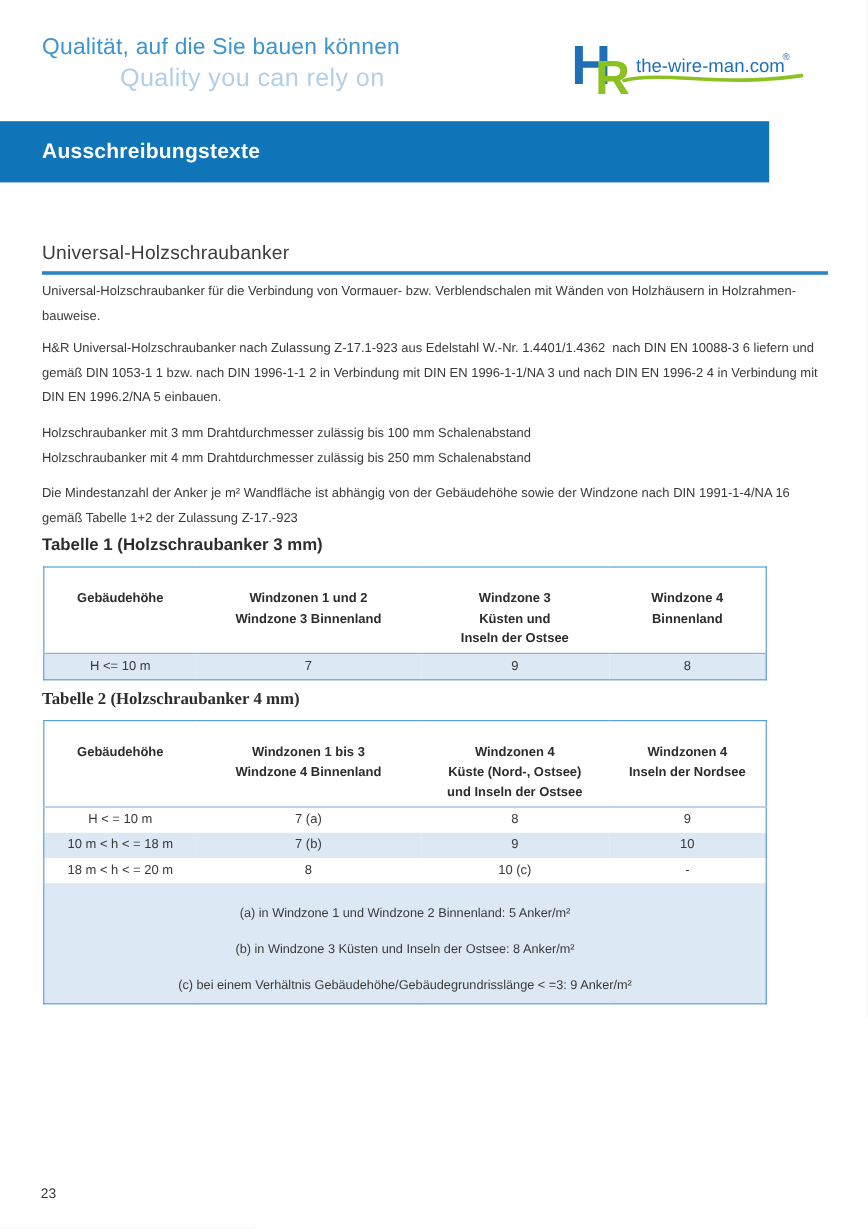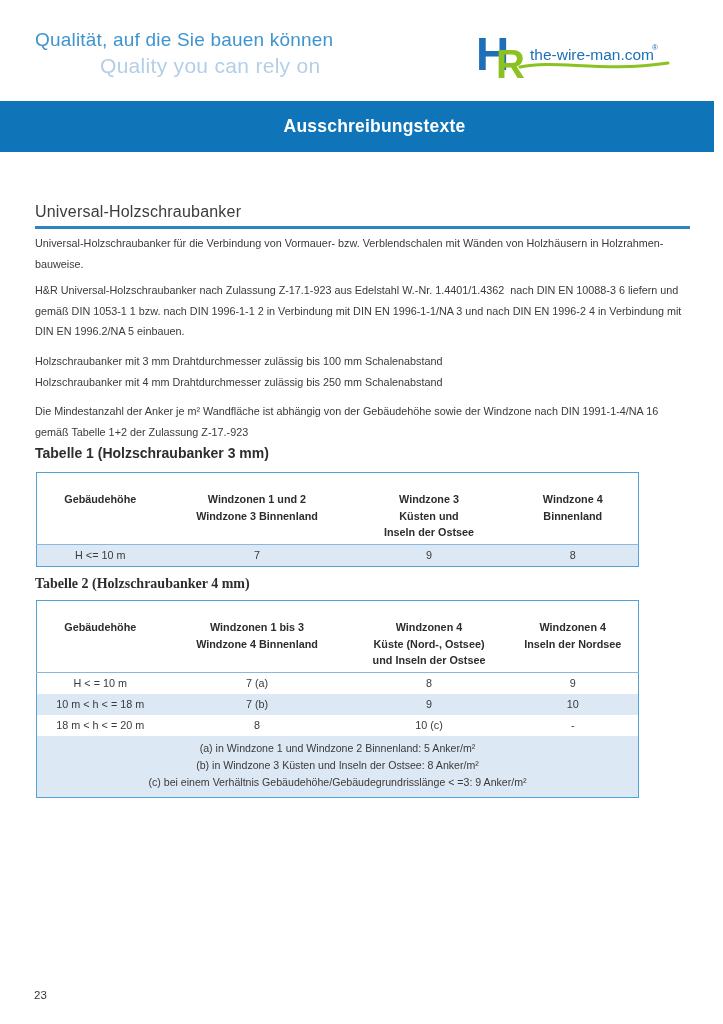--- a/index.html
+++ b/index.html
@@ -15,22 +15,22 @@
     font-size:19px; color:#3e94ce; letter-spacing:0.2px;
   }
   .tagline-en {
     position:absolute; left:100px; top:54px;
     font-size:21px; color:#b3cfe7; letter-spacing:0.3px;text-align:center;
   }
   .logo { position:absolute; left:476px; top:30px; width:195px; height:58px; }
 
   
   .banner {
-    position:absolute; left:0; top:101px; width:714px; height:51px;
-    background:#0f74b8; display:flex; align-items:center;justify-content:center;
+    position:absolute; left:0; top:101px; width:641px; height:51px;
+    background:#0f74b8; display:flex; align-items:center;
   }
   .banner-label {
     margin-left:35px; color:#ffffff; font-weight:bold; font-size:17.5px;
     letter-spacing:0.2px;
   }
 
   
   .doc-title {
     position:absolute; left:35px; top:203px; margin:0;
     font-size:16px; font-weight:normal; color:#3c3c3c; letter-spacing:0.2px;
@@ -72,21 +72,21 @@
     font-weight:bold; text-align:center; vertical-align:top;
     padding:18px 4px 3px; line-height:16.5px; white-space:pre-line;
     color:#2d2d2d; font-size:10.8px;
   }
   .anchor-table td {
     text-align:center; padding:0 4px; height:21px; line-height:21px;
   }
   .anchor-table tbody tr:first-child td { border-top:1px solid #8ab7de; }
   .row-alt td { background:#dce8f4; }
   .foot-cell { background:#dce8f4; padding:4px 0 6px !important; height:auto !important; line-height:17px !important; }
-  .foot-line { font-size:10.6px; line-height:17px; text-align:center; }
+  .foot-line { font-size:10.6px; line-height:17px; text-align:center;margin-top:13px; }
 
   .pagenum {
     position:absolute; left:34px; top:989px;
     font-size:11.5px; color:#333333;
   }
 </style>
 </head>
 <body>
 
 <div class="page">

